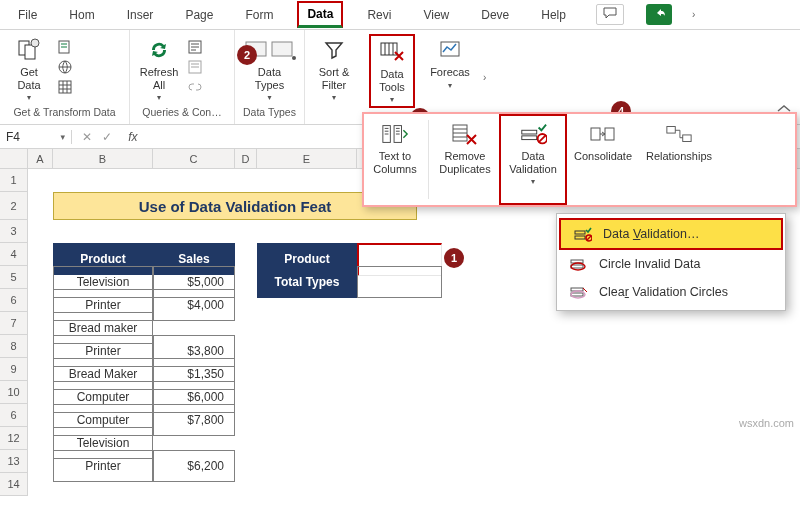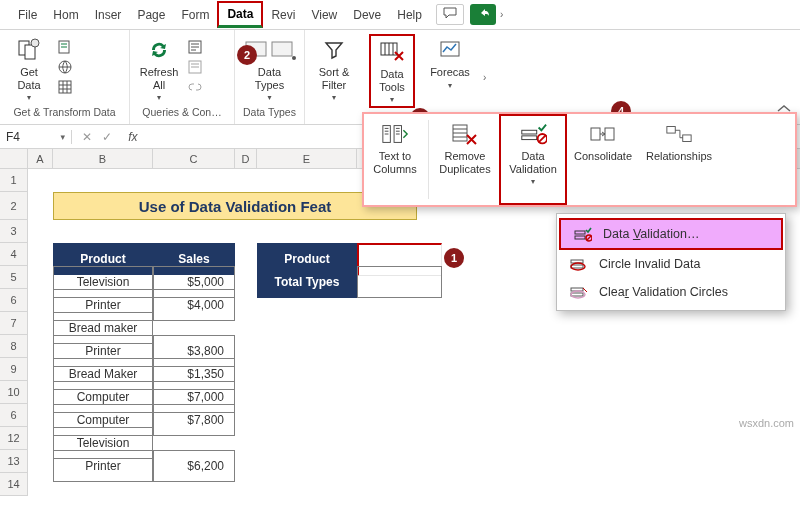--- a/index.html
+++ b/index.html
@@ -1,19 +1,19 @@
 <!DOCTYPE html>
 <html><head>
 <meta charset="utf-8">
 <style>
 * { box-sizing: border-box; margin: 0; padding: 0; }
 body { font-family: "Segoe UI", Arial, sans-serif; font-size: 12px; background: #fff; width: 800px; height: 529px; position: relative; overflow: hidden; color: #333; }
 
 
-.tabstrip { display: flex; align-items: center; height: 30px; border-bottom: 1px solid #d4d4d4; padding-left: 10px; gap: 0; background: #fff; }
+.tabstrip { display: flex; align-items: center; height: 30px; border-bottom: 1px solid #d4d4d4; padding-left: 10px; gap: 16px; background: #fff; }
 .tabstrip .tab { padding: 4px 8px; font-size: 12px; color: #444; cursor: default; }
 .tabstrip .tab.active { font-weight: 700; color: #000; border-bottom: 3px solid #1a7f37; }
 .redbox-tab { border: 2px solid #c00000; }
 .comment-ico { margin-left: 6px; padding: 2px 6px; border: 1px solid #ccc; border-radius: 2px; }
 .share-ico { margin-left: 6px; background: #1a7f37; color: #fff; padding: 3px 7px; border-radius: 3px; font-size: 12px; }
 .chev { margin-left: 4px; font-size: 10px; color: #666; }
 
 
 .ribbon { display: flex; height: 95px; border-bottom: 1px solid #d4d4d4; background: #fff; position: relative; }
 .rgroup { display: flex; flex-direction: column; border-right: 1px solid #e3e3e3; padding: 4px 6px 2px 6px; }
@@ -54,21 +54,21 @@
 .tdcell.right { justify-content: flex-end; padding-right: 10px; }
 
 
 .popup1 { position: absolute; left: 362px; top: 112px; width: 435px; height: 95px; background: #fff; border: 2px solid #fca5a5; box-shadow: 3px 3px 8px rgba(0,0,0,0.25); display: flex; z-index: 30; }
 .popup1 .rbtn-lg { width: 62px; font-size: 11px; padding-top:6px;}
 .popup1 .sep { width:1px; background:#e3e3e3; margin:6px 2px; }
 
 
 .popup2 { position: absolute; left: 556px; top: 213px; width: 230px; background: #fff; border: 1px solid #bdbdbd; box-shadow: 3px 3px 10px rgba(0,0,0,0.3); padding: 4px 0; z-index: 35; }
 .menuitem { display: flex; align-items: center; gap: 10px; padding: 5px 12px; font-size: 12.5px; color: #333; }
-.menuitem:hover, .menuitem.hl { background: #f0abfc; }
+.menuitem:hover, .menuitem.hl { background: #fde047; }
 .menuitem .mi-icon { width: 20px; height: 18px; display:flex; align-items:center; justify-content:center;}
 .menuitem u { text-decoration: underline; }
 
 
 .wm { position:absolute; right:6px; bottom:100px; font-size:11px; color:#aaa; transform: rotate(0deg);}
 </style>
 </head>
 <body>
 
 <div class="tabstrip">
@@ -333,21 +333,21 @@
     <div class="gr">
         <div class="rh">9</div>
       <div class="cell cA" style="border:none;"></div>
       <div class="cell cB tdcell">Bread Maker</div>
       <div class="cell cC tdcell right">$1,350</div>
     </div>
     <div class="gr">
         <div class="rh">10</div>
       <div class="cell cA" style="border:none;"></div>
       <div class="cell cB tdcell">Computer</div>
-      <div class="cell cC tdcell right">$7,000</div>
+      <div class="cell cC tdcell right">$6,000</div>
     </div>
     <div class="gr">
         <div class="rh">6</div>
       <div class="cell cA" style="border:none;"></div>
       <div class="cell cB tdcell">Computer</div>
       <div class="cell cC tdcell right">$7,800</div>
     </div>
     <div class="gr">
         <div class="rh">12</div>
       <div class="cell cA" style="border:none;"></div>

